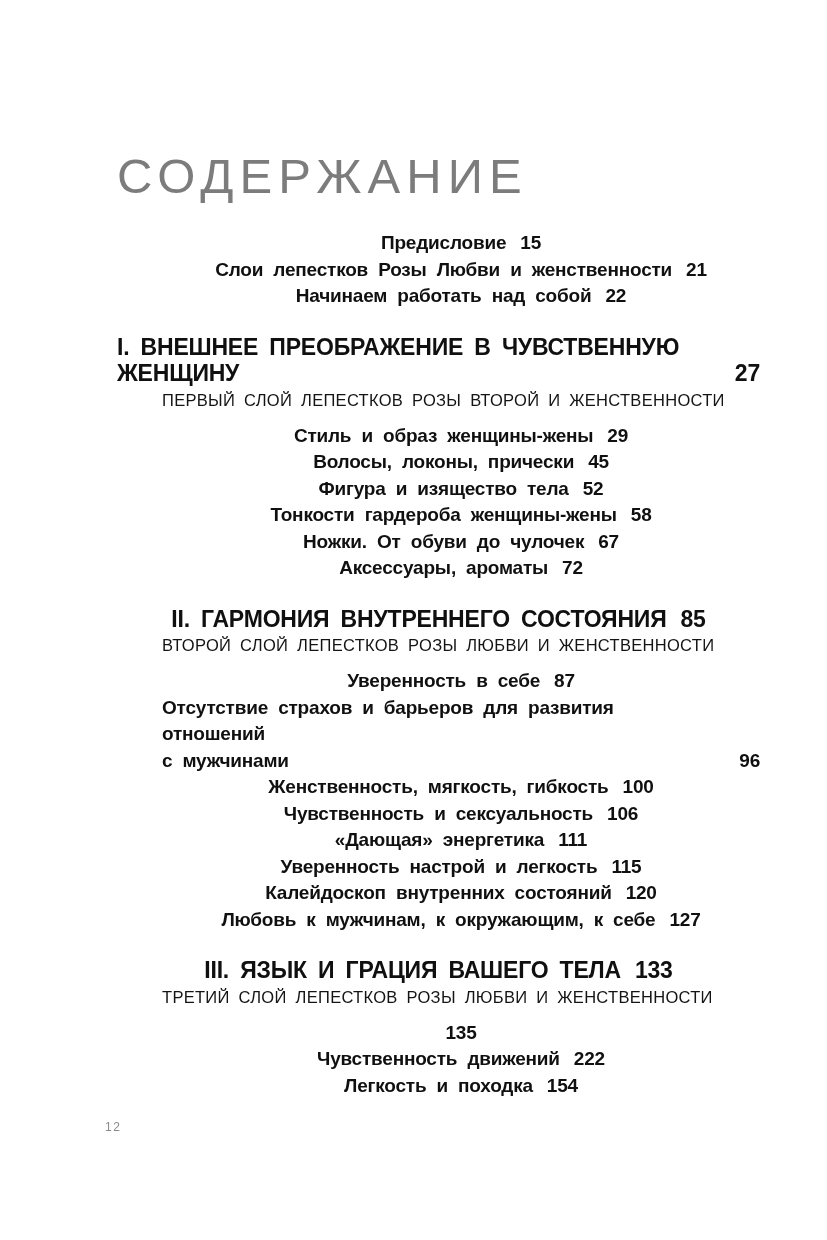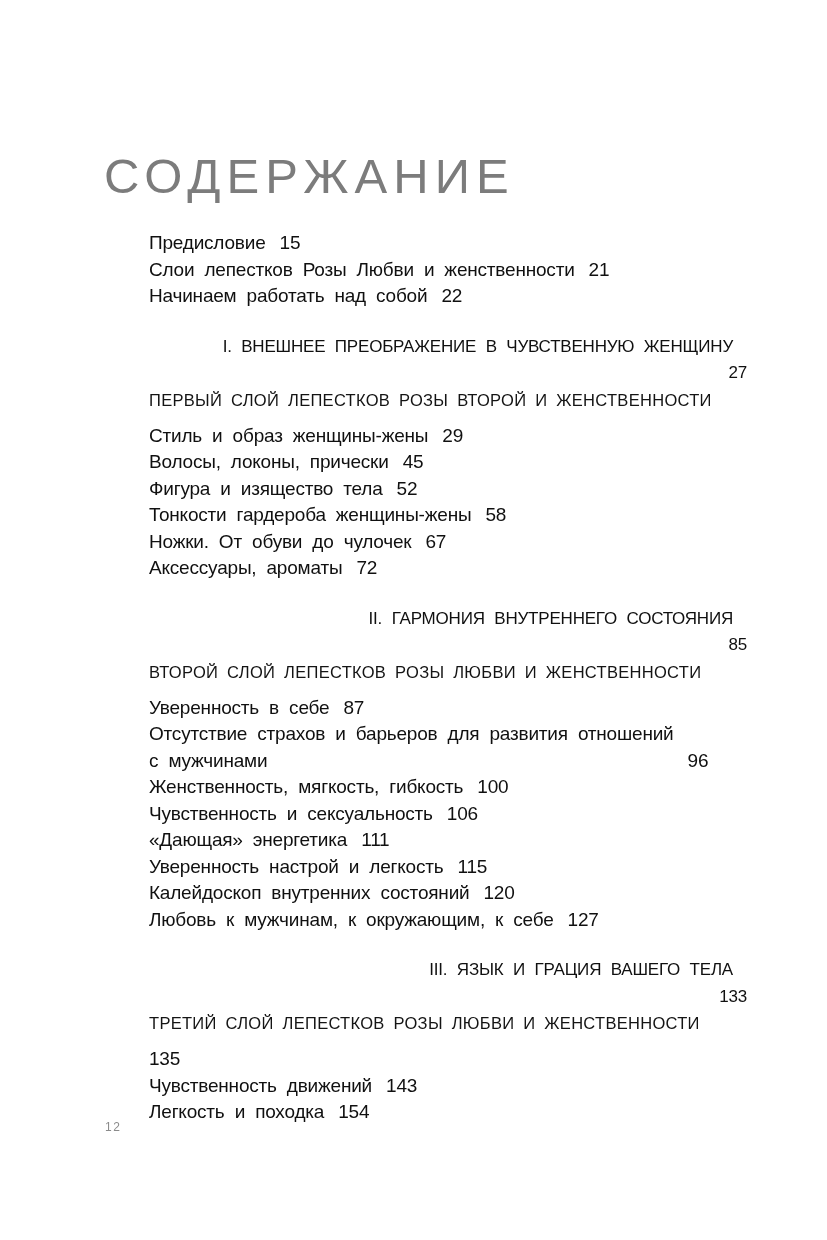--- a/index.html
+++ b/index.html
@@ -7,47 +7,47 @@
     position: relative;
     width: 827px;
     height: 1240px;
     background: #ffffff;
     color: #101010;
     font-family: "Liberation Sans", sans-serif;
     overflow: hidden;
   }
   .content {
     position: absolute;
-    left: 104px;
+    left: 117px;
     top: 148px;
     width: 643px;
   }
   .doc-title {
     margin: 0 0 25px 0;
     font-size: 49px;
     line-height: 57px;
     font-weight: 300;
     color: #7c7c7c;
     letter-spacing: 6px;
   }
   .row {
     display: flex;
-    justify-content: flex-start;
+    justify-content: center;
     align-items: flex-end;
     font-size: 19px;
-    font-weight: 400;
+    font-weight: 700;
     line-height: 26.5px;
     word-spacing: 5px;
     letter-spacing: -0.2px;
   }
   .row .label { white-space: pre-line; padding-right: 14px; }
   .row .num { flex: 0 0 auto; }
   .front, .entries { margin-left: 45px; }
   .section { margin-top: 24px; }
-  .section-heading { font-size: 17px; flex-direction: column; }
+  .section-heading { font-size: 23px; }
   .subtitle {
     margin: 3px 0 13px 45px;
     font-size: 16.5px;
     line-height: 20px;
     font-weight: 400;
     letter-spacing: 0.3px;
     word-spacing: 4px;
     color: #141414;
   }
   .folio {
@@ -161,21 +161,21 @@
             <span class="label">III. ЯЗЫК И ГРАЦИЯ ВАШЕГО ТЕЛА</span>
             <span class="num">133</span>
           </div>
           <div class="subtitle">ТРЕТИЙ СЛОЙ ЛЕПЕСТКОВ РОЗЫ ЛЮБВИ И ЖЕНСТВЕННОСТИ</div>
           <div class="entries">
             <div class="row">
               <span class="num">135</span>
             </div>
             <div class="row">
               <span class="label">Чувственность движений</span>
-              <span class="num">143</span>
+              <span class="num">222</span>
             </div>
             <div class="row">
               <span class="label">Легкость и походка</span>
               <span class="num">154</span>
             </div>
           </div>
         </section>
       </div>
   </div>
   <div class="folio">12</div>

